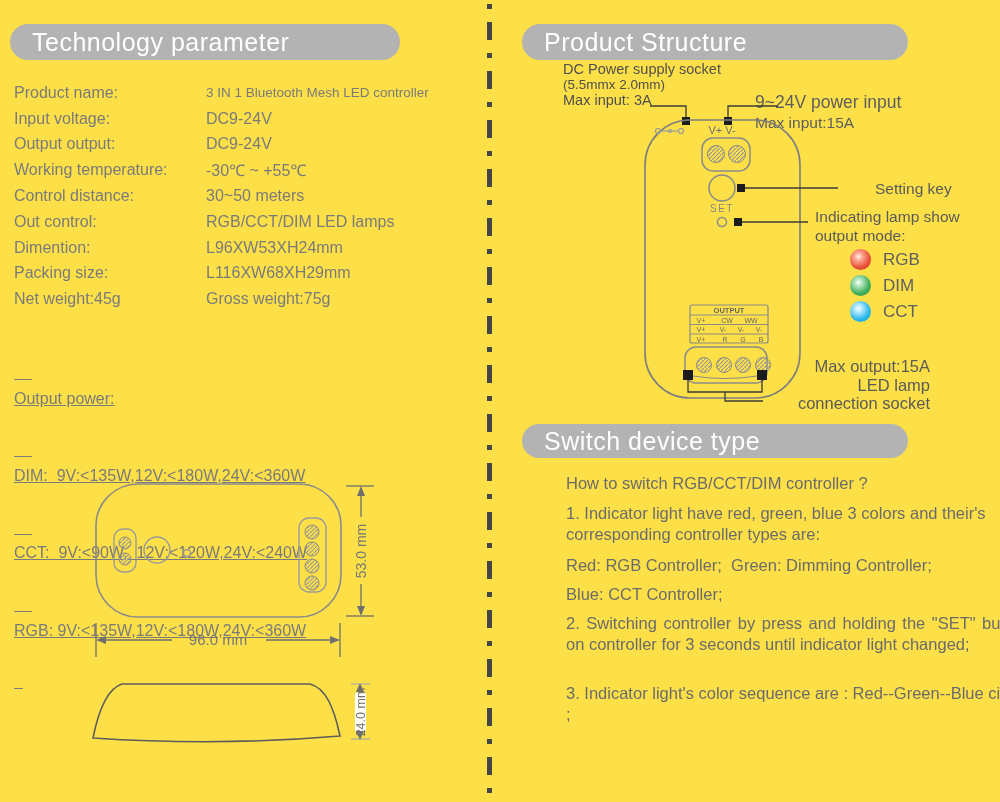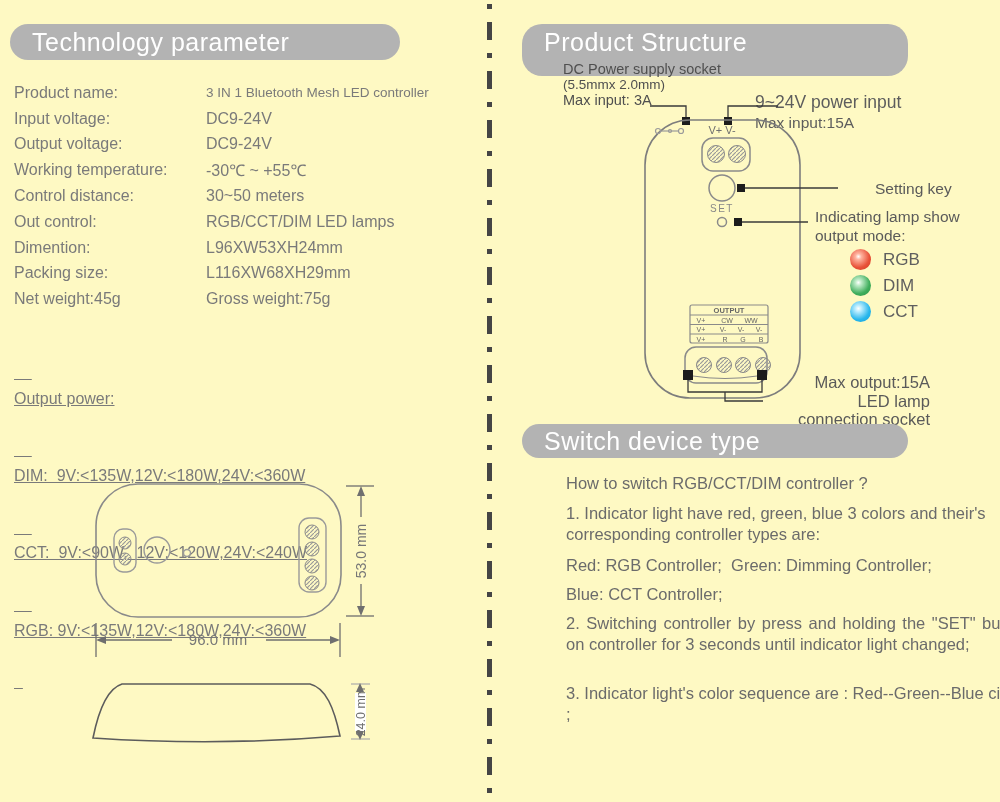--- a/index.html
+++ b/index.html
@@ -1,16 +1,16 @@
 <!DOCTYPE html>
 <html><head>
 <meta charset="utf-8">
 <style>
   html,body{margin:0;padding:0;background:#fff;}
-  .page{position:relative;width:1000px;height:802px;background:#fef9c3;overflow:hidden;
+  .page{position:relative;width:1000px;height:802px;background:#fde047;overflow:hidden;
         font-family:"Liberation Sans", sans-serif;}
   .divider{position:absolute;left:487px;top:4px;width:5px;height:794px;
     background:repeating-linear-gradient(to bottom,#454545 0 5px,transparent 5px 18px,#454545 18px 36px,transparent 36px 49px);}
   .pill{position:absolute;background:#b3b3b3;border-radius:20px;color:#ffffff;
         font-size:25px;line-height:36px;padding-left:22px;letter-spacing:0.5px;}
   
   .spec-list{position:absolute;left:14px;top:80px;width:470px;}
   .spec-row{display:flex;height:25.8px;align-items:center;color:#7a7a7a;}
   .spec-label{width:192px;flex-shrink:0;font-size:16px;white-space:pre-wrap;}
   .spec-value{font-size:16px;white-space:pre-wrap;}
@@ -18,21 +18,21 @@
   .power-block{position:absolute;left:14px;top:334px;color:#7a7a7a;font-size:16px;line-height:25.8px;white-space:pre-wrap;text-decoration:underline;}
   
   .ann{position:absolute;color:#4f4f4f;}
   .ann .l1{font-size:14.5px;line-height:16px;}
   .ann .l2{font-size:13.5px;line-height:15px;}
   .ann .l3{font-size:14.5px;line-height:16px;}
   .pw .l1{font-size:17.5px;line-height:21px;color:#5d5d5d;}
   .pw .l2{font-size:15.5px;line-height:19px;color:#5d5d5d;}
   .note{position:absolute;color:#5a5a5a;font-size:15.5px;line-height:19px;}
   .maxout{position:absolute;right:70px;top:357px;text-align:right;color:#5a5a5a;
-          font-size:16.5px;line-height:18.5px;margin-top:16px;}
+          font-size:16.5px;line-height:18.5px;}
   .led-list{position:absolute;left:818px;top:249px;}
   .led-item{display:flex;align-items:center;height:21px;margin-bottom:5px;padding-left:32px;}
   .led-dot{width:21px;height:21px;border-radius:50%;margin-right:12px;}
   .led-dot.red{background:radial-gradient(circle at 40% 36%,#ffffff 0%,#ffb4a0 16%,#e85138 60%,#d13c22 100%);}
   .led-dot.green{background:radial-gradient(circle at 40% 36%,#ffffff 0%,#c0ecc9 16%,#3fae5c 60%,#2a9245 100%);}
   .led-dot.blue{background:radial-gradient(circle at 40% 36%,#ffffff 0%,#bfeeff 16%,#29b7ec 60%,#0fa0dc 100%);}
   .led-label{font-size:17px;color:#5f5f5f;}
   
   .para{position:absolute;left:522px;color:#6b6b6b;font-size:16.5px;line-height:21px;white-space:pre-wrap;margin-left:44px;}
   .para.justify{white-space:normal;text-align:justify;}
@@ -52,21 +52,21 @@
   <div class="spec-list">
     <div class="spec-row">
       <span class="spec-label">Product name:</span>
       <span class="spec-value small">3 IN 1 Bluetooth Mesh LED controller</span>
     </div>
     <div class="spec-row">
       <span class="spec-label">Input voltage:</span>
       <span class="spec-value">DC9-24V</span>
     </div>
     <div class="spec-row">
-      <span class="spec-label">Output voltage:</span>
+      <span class="spec-label">Output output:</span>
       <span class="spec-value">DC9-24V</span>
     </div>
     <div class="spec-row">
       <span class="spec-label">Working temperature:</span>
       <span class="spec-value">-30℃ ~ +55℃</span>
     </div>
     <div class="spec-row">
       <span class="spec-label">Control distance:</span>
       <span class="spec-value">30~50 meters</span>
     </div>
@@ -144,21 +144,21 @@
       <line x1="293" y1="16" x2="312" y2="16" stroke="#ababab"></line>
       <line x1="293" y1="71" x2="312" y2="71" stroke="#ababab"></line>
       <line x1="302" y1="22" x2="302" y2="66"></line>
     </g>
     <polygon points="302,15 298,24 306,24" fill="#6f6f6f"></polygon>
     <polygon points="302,72 298,63 306,63" fill="#6f6f6f"></polygon>
     <rect x="297" y="25" width="11" height="38" fill="#ffffff"></rect>
     <text transform="rotate(-90 303 44)" x="303" y="48" text-anchor="middle" font-size="12.5" fill="#6f6f6f">24.0 mm</text>
   </svg>
 
-  <div class="pill" style="left:522px;top:24px;width:364px;height:52px;">
+  <div class="pill" style="left:522px;top:24px;width:364px;height:36px;">
     <span>Product Structure</span>
   </div>
 
   <div class="ann" style="left:563px;top:61px;">
     <div class="l1">DC Power supply socket</div>
     <div class="l2">(5.5mmx 2.0mm)</div>
     <div class="l3">Max input: 3A</div>
   </div>
 
   <div class="ann pw" style="left:755px;top:60px;margin-top:32px;">

